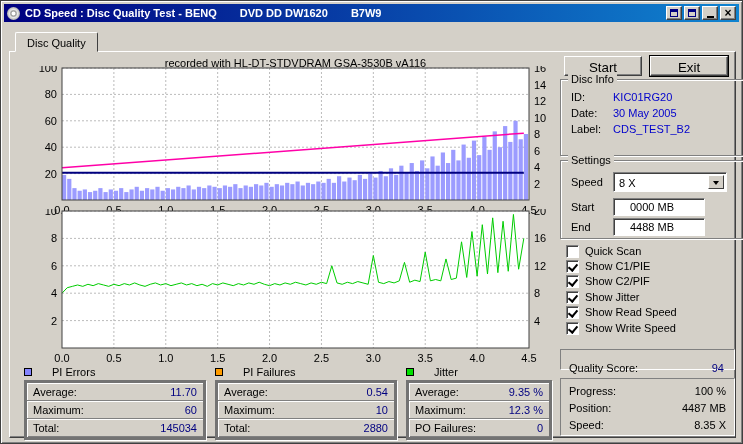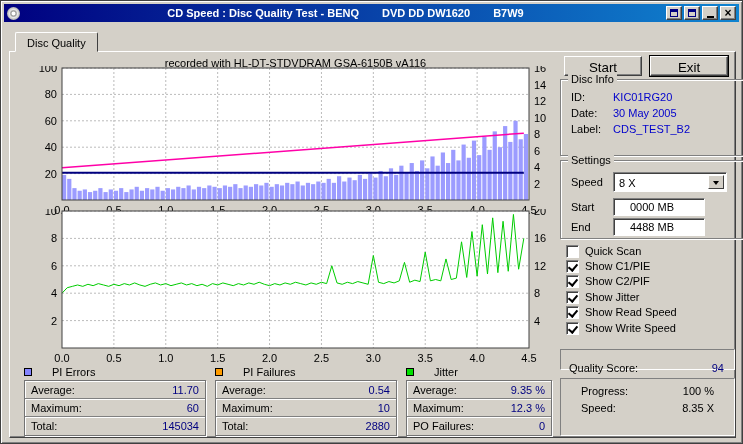--- a/index.html
+++ b/index.html
@@ -8,21 +8,21 @@
 
   .window { position:relative; width:743px; height:444px; background:#d4d0c8;
             border:1px solid #404040; box-shadow: inset 1px 1px 0 #ffffff, inset -1px -1px 0 #808080; }
 
   
   .titlebar { position:absolute; left:3px; top:3px; right:3px; height:18px;
               background:linear-gradient(90deg,#000080 0%, #1084d0 100%);
               display:flex; align-items:center; padding:0 3px; color:#fff; font-weight:bold; white-space:nowrap; }
   .tb-icon { width:13px; height:13px; border-radius:50%; flex:none; margin-right:5px;
              background:radial-gradient(circle at 50% 50%, #ffffff 0 1.5px, #909090 2.5px, #e8e8e8 4px, #b0b0b0 6.5px); }
-  .tb-text { flex:1; overflow:hidden;text-align:center; }
+  .tb-text { flex:1; overflow:hidden; }
   .tb-seg { margin-right:20px; }
   .tb-btns { display:flex; gap:2px; flex:none; }
   .tbb { width:16px; height:14px; background:#d4d0c8; border:1px solid; border-color:#ffffff #404040 #404040 #ffffff;
          box-shadow: inset -1px -1px 0 #808080; display:flex; align-items:center; justify-content:center; padding:0; cursor:default; }
   .gl-sq { width:8px; height:8px; border:1px solid #000080; background:linear-gradient(#000080 0 2px, #d4d0c8 2px); }
   .gl-min { width:7px; height:2px; background:#000; margin-top:8px; }
   .gl-x { font-size:12px; font-weight:bold; line-height:10px; }
 
   
   .tab { position:absolute; left:14px; top:31px; height:20px; padding:4px 11px 0 11px; background:#d4d0c8;
@@ -34,21 +34,21 @@
 
   svg.chart { position:absolute; left:10px; }
   #chart1 { top:14px; }
   #chart2 { top:157px; }
   svg text { font-family:"Liberation Sans", sans-serif; font-size:11px; fill:#000; }
 
   
   .stat { position:absolute; top:313px; }
   .stat-head { display:flex; align-items:center; gap:20px; height:14px; margin-bottom:1px; }
   .swatch { width:8px; height:8px; border:1px solid #000; flex:none; }
-  .stat-box { border:1px solid #737373; box-shadow:1px 1px 0 #ffffff, inset 1px 1px 0 #ffffff; }
+  .stat-box { border:3px solid #737373; box-shadow:1px 1px 0 #ffffff, inset 1px 1px 0 #ffffff; }
   .srow { display:flex; justify-content:space-between; align-items:center; height:18px; padding:0 6px; }
   .srow:not(:last-child){ border-bottom:1px solid #808080; box-shadow:0 1px 0 #ffffff; }
   .sval { color:#000080; }
 
   
   .btn95 { position:absolute; width:78px; height:20px; background:#d4d0c8; text-align:center; padding-top:3px;
            border:1px solid; border-color:#ffffff #404040 #404040 #ffffff; box-shadow: inset -1px -1px 0 #808080; cursor:default; }
   #btn-start { left:554px; top:4px; }
   #btn-exit  { left:640px; top:4px; outline:1px solid #000; }
 
@@ -76,21 +76,21 @@
   .cbrow { position:absolute; left:556px; display:flex; align-items:center; gap:6px; height:14px; }
   .cb { width:13px; height:13px; background:#fff; position:relative; flex:none;
         border:1px solid; border-color:#808080 #ffffff #ffffff #808080; box-shadow: inset 1px 1px 0 #404040; }
   .cb.checked::after { content:""; position:absolute; left:3px; top:1px; width:4px; height:7px;
         border:solid #000; border-width:0 2px 2px 0; transform:rotate(40deg); }
 
   .sunkpanel { position:absolute; left:550px; width:175px;
         border:1px solid; border-color:#808080 #ffffff #ffffff #808080; }
   #qs-panel { top:297px; height:21px; display:flex; justify-content:space-between; align-items:center; padding:16px 10px 0 8px;gap:16px; }
   #qs-panel .qval { color:#000080; }
-  #prog-panel { top:326px; height:58px; padding:3px 20px; }
+  #prog-panel { top:326px; height:58px; padding:3px 8px; }
   .prow { display:flex; justify-content:space-between; align-items:center; height:17px; }
 </style>
 </head>
 <body>
 
 <div class="window">
 
   <div class="titlebar">
     <span class="tb-icon"></span>
     <span class="tb-text">
@@ -111,21 +111,21 @@
       <button class="tbb">
           <span class="gl-x">×</span>
         </button>
     </span>
   </div>
 
   <div class="tab">Disc Quality</div>
 
   <div class="page">
 
-    <div class="chart-title">recorded with HL-DT-STDVDRAM GSA-6150B vA116</div>
+    <div class="chart-title">recorded with HL-DT-STDVDRAM GSA-3530B vA116</div>
 
     <svg id="chart1" class="chart" width="540" height="152">
         <rect x="42" y="2" width="467" height="132" fill="#ffffff"></rect>
         <line x1="42" y1="107.6" x2="509" y2="107.6" stroke="#bbbbbb" stroke-dasharray="2,2"></line>
         <line x1="42" y1="81.19999999999999" x2="509" y2="81.19999999999999" stroke="#bbbbbb" stroke-dasharray="2,2"></line>
         <line x1="42" y1="54.8" x2="509" y2="54.8" stroke="#bbbbbb" stroke-dasharray="2,2"></line>
         <line x1="42" y1="28.39999999999999" x2="509" y2="28.39999999999999" stroke="#bbbbbb" stroke-dasharray="2,2"></line>
         <line x1="42" y1="2" x2="509" y2="2" stroke="#bbbbbb" stroke-dasharray="2,2"></line>
         <line x1="93.88888888888889" y1="2" x2="93.88888888888889" y2="134" stroke="#bbbbbb" stroke-dasharray="2,2"></line>
         <line x1="145.77777777777777" y1="2" x2="145.77777777777777" y2="134" stroke="#bbbbbb" stroke-dasharray="2,2"></line>
@@ -417,19 +417,23 @@
       <span>Quality Score:</span>
       <span class="qval">94</span>
     </div>
 
     <div id="prog-panel" class="sunkpanel">
       <div class="prow">
           <span>Progress:</span>
           <span>100 %</span>
         </div>
       <div class="prow">
+          <span>Position:</span>
+          <span>4487 MB</span>
+        </div>
+      <div class="prow">
           <span>Speed:</span>
           <span>8.35 X</span>
         </div>
     </div>
 
   </div>
 </div>
 
 </body></html>

